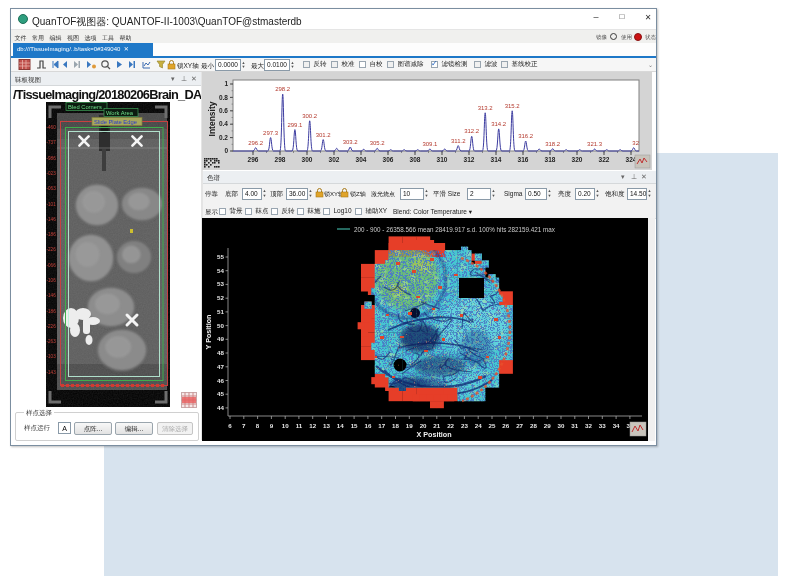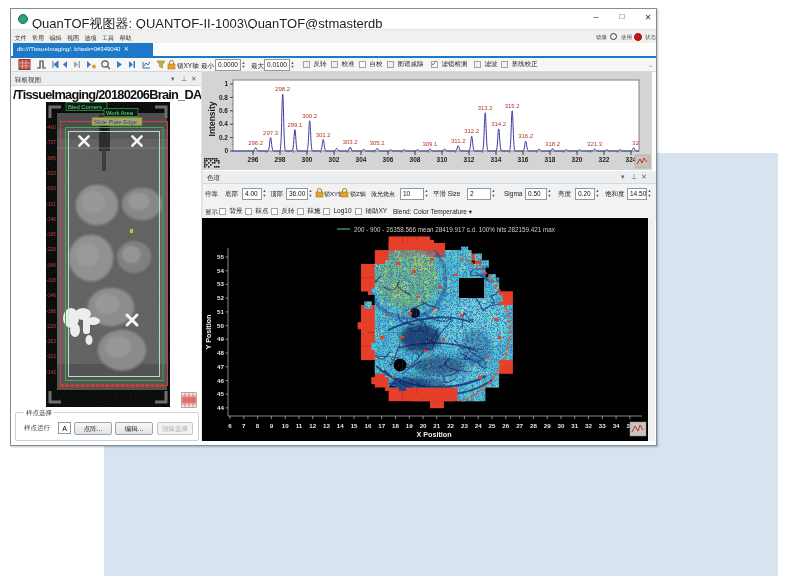--- a/index.html
+++ b/index.html
@@ -2,21 +2,21 @@
 <html><head><meta charset="utf-8">
 <style>
 *{margin:0;padding:0;box-sizing:border-box}
 html,body{width:788px;height:585px;background:#fff;font-family:"Liberation Sans",sans-serif;overflow:hidden;position:relative}
 .abs{position:absolute}
 </style></head><body>
 <div class="abs" style="left:104px;top:153px;width:674px;height:423px;background:#d7e3ee"></div>
 <div class="abs" style="left:10px;top:8px;width:647px;height:438px;background:#fff;border:1px solid #7b8ea0;box-shadow:1px 1px 2px rgba(0,0,0,0.25);overflow:hidden">
 <div class="abs" style="left:0;top:0;width:645px;height:20px;background:#fff">
 <div class="abs" style="left:7px;top:5px;width:10px;height:10px;border-radius:50%;background:#2e9e7e;border:1px solid #1d6f58"></div>
-<div class="abs" style="left:21px;top:5.5px;font-size:13px;color:#222;white-space:nowrap">QuanTOF视图器: QUANTOF-II-1003\QuanTOF@stmasterdb</div>
+<div class="abs" style="left:21px;top:5.5px;font-size:10px;color:#222;white-space:nowrap">QuanTOF视图器: QUANTOF-II-1003\QuanTOF@stmasterdb</div>
 <div class="abs" style="left:578px;top:3px;width:14px;text-align:center;font-size:9px;color:#333">–</div>
 <div class="abs" style="left:604px;top:3px;width:14px;text-align:center;font-size:8px;color:#333">□</div>
 <div class="abs" style="left:630px;top:3.5px;width:14px;text-align:center;font-size:8px;color:#333">✕</div>
 </div>
 <div class="abs" style="left:0;top:20px;width:645px;height:14px;background:#f0f0ee;border-top:1px solid #e5e5e5">
 <div class="abs" style="left:3.6px;top:3.5px;font-size:6px;color:#333">文件</div>
 <div class="abs" style="left:21.1px;top:3.5px;font-size:6px;color:#333">常用</div>
 <div class="abs" style="left:38.6px;top:3.5px;font-size:6px;color:#333">编辑</div>
 <div class="abs" style="left:56.1px;top:3.5px;font-size:6px;color:#333">视图</div>
 <div class="abs" style="left:73.6px;top:3.5px;font-size:6px;color:#333">选项</div>

